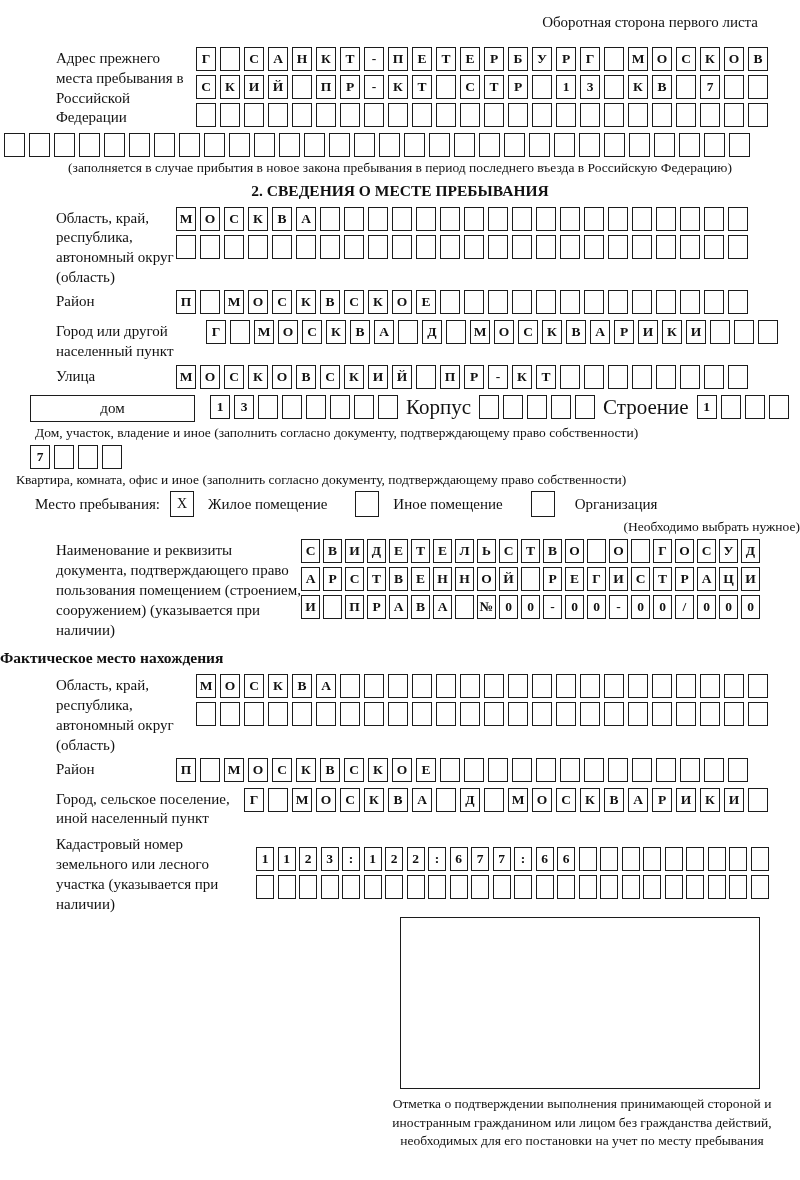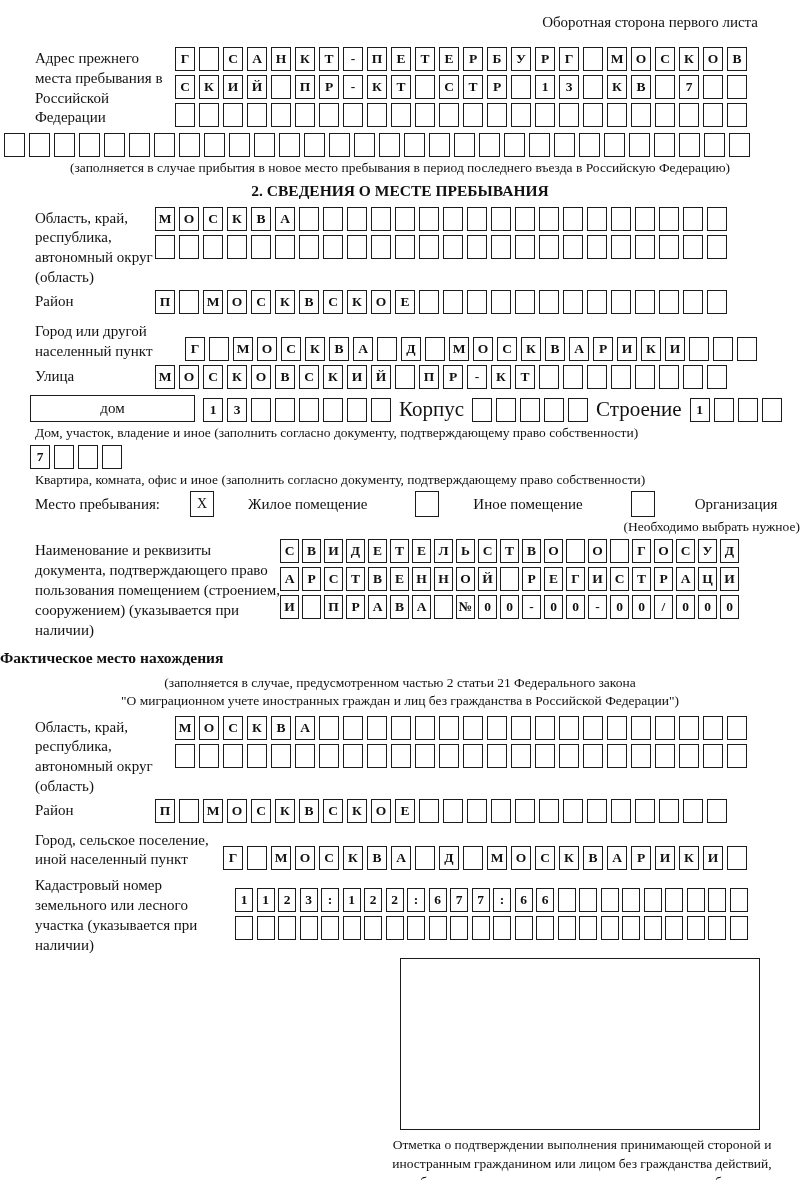--- a/index.html
+++ b/index.html
@@ -5,22 +5,22 @@
   * { margin:0; padding:0; box-sizing:border-box; }
   html,body { background:#ffffff; }
   .page {
     position:relative; width:800px; height:1180px; margin:0 auto;
     background:#ffffff; color:#111;
     font-family:"Liberation Serif","DejaVu Serif",serif;
     overflow:hidden;
   }
   .header-note { text-align:right; font-size:15px; margin:14px 42px 16px 0;font-family:Liberation Serif, serif; }
 
-  .frow { display:flex; align-items:flex-start; margin-left:35px; margin-bottom:2px; }
-  .frow.vcenter { align-items:flex-end; }
+  .frow { display:flex; align-items:flex-start; margin-left:56px; margin-bottom:2px; }
+  .frow.vcenter { align-items:flex-start; }
   .label { font-size:15px; line-height:1.32; padding-top:2px; }
   .w140 { flex:0 0 140px; }
   .w120 { flex:0 0 120px; }
   .w150 { flex:0 0 150px; }
   .w188 { flex:0 0 188px; }
   .w200 { flex:0 0 200px; }
   .w245 { flex:0 0 245px; }
   .rowstack { display:flex; flex-direction:column; }
 
   .cells { display:flex; gap:4px; margin-bottom:4px; }
@@ -35,26 +35,26 @@
   .cells-doc .cell { flex-basis:19px; width:19px; }
   .cells-sm { gap:3.5px; }
   .cells-sm .cell { flex-basis:18px; width:18px; }
 
   .note { font-size:13.5px; line-height:1.3; margin:1px 0 3px 35px; }
   .note.center { text-align:center; margin-left:0; }
   .sec-title { text-align:center; font-weight:bold; font-size:15.5px; margin:5px 0 7px 0; }
 
   .bigbox {
     border:1.8px solid #1c1c1c; height:27px; display:flex; align-items:center; justify-content:center;
-    font-size:15px; background:#fff; margin-right:8px;
+    font-size:15px; background:#fff; margin-right:15px;
   }
   .bb165 { flex:0 0 165px; } .bb200 { flex:0 0 200px; }
   .inline-lbl { font-size:21px; padding:3px 8px 0 8px; white-space:nowrap; }
 
-  .stay-row { display:flex; align-items:center; margin:3px 0 2px 35px; font-size:15px;gap:20px; }
+  .stay-row { display:flex; align-items:center; margin:3px 0 2px 35px; font-size:15px; }
   .checkbox {
     flex:0 0 24px; width:24px; height:26px; border:1.8px solid #1c1c1c;
     display:flex; align-items:center; justify-content:center;
     font-size:14px; margin:0 14px 0 10px; background:#fff;
   }
   .stay-opt-label { margin-right:18px; }
   .stay-note { font-size:13.5px; margin:0 0 4px 248px;text-align:right; }
 
   .fact-title { text-align:left; font-weight:bold; font-size:15.5px; margin:9px 0 7px 0; }
   .fact-note { text-align:center; font-size:13.5px; line-height:1.3; margin-bottom:6px; }
@@ -182,21 +182,21 @@
       <span class="cell"></span>
       <span class="cell"></span>
       <span class="cell"></span>
       <span class="cell"></span>
       <span class="cell"></span>
       <span class="cell"></span>
       <span class="cell"></span>
       <span class="cell"></span>
       <span class="cell"></span>
     </div>
-  <div class="note center">(заполняется в случае прибытия в новое место пребывания в период последнего въезда в Российскую Федерацию)</div>
+  <div class="note center">(заполняется в случае прибытия в новое закона пребывания в период последнего въезда в Российскую Федерацию)</div>
 
   <div class="sec-title">2. СВЕДЕНИЯ О МЕСТЕ ПРЕБЫВАНИЯ</div>
 
   <div class="frow">
     <div class="label w120">Область, край, республика, автономный округ (область)</div>
     <div class="rowstack">
       <div class="cells">
           <span class="cell">М</span>
           <span class="cell">О</span>
           <span class="cell">С</span>
@@ -372,21 +372,21 @@
   <div class="note" style="margin-left:35px">Дом, участок, владение и иное (заполнить согласно документу, подтверждающему право собственности)</div>
 
   <div class="frow vcenter" style="margin-left:30px; margin-top:3px">
     <div class="cells" style="margin-bottom:0">
         <span class="cell">7</span>
         <span class="cell"></span>
         <span class="cell"></span>
         <span class="cell"></span>
       </div>
   </div>
-  <div class="note" style="margin-left:35px">Квартира, комната, офис и иное (заполнить согласно документу, подтверждающему право собственности)</div>
+  <div class="note" style="margin-left:16px">Квартира, комната, офис и иное (заполнить согласно документу, подтверждающему право собственности)</div>
 
   <div class="stay-row">
     <span>Место пребывания:</span>
     <span class="checkbox">X</span>
     <span class="stay-opt-label">Жилое помещение</span>
     <span class="checkbox"></span>
     <span class="stay-opt-label">Иное помещение</span>
     <span class="checkbox" style="margin-right:20px"></span>
     <span class="stay-opt-label">Организация</span>
   </div>
@@ -461,24 +461,20 @@
           <span class="cell">0</span>
           <span class="cell">/</span>
           <span class="cell">0</span>
           <span class="cell">0</span>
           <span class="cell">0</span>
         </div>
     </div>
   </div>
 
   <div class="fact-title">Фактическое место нахождения</div>
-  <div class="fact-note">
-    <div>(заполняется в случае, предусмотренном частью 2 статьи 21 Федерального закона</div>
-    <div>"О миграционном учете иностранных граждан и лиц без гражданства в Российской Федерации")</div>
-  </div>
 
   <div class="frow">
     <div class="label w140">Область, край, республика, автономный округ (область)</div>
     <div class="rowstack">
       <div class="cells">
           <span class="cell">М</span>
           <span class="cell">О</span>
           <span class="cell">С</span>
           <span class="cell">К</span>
           <span class="cell">В</span>

